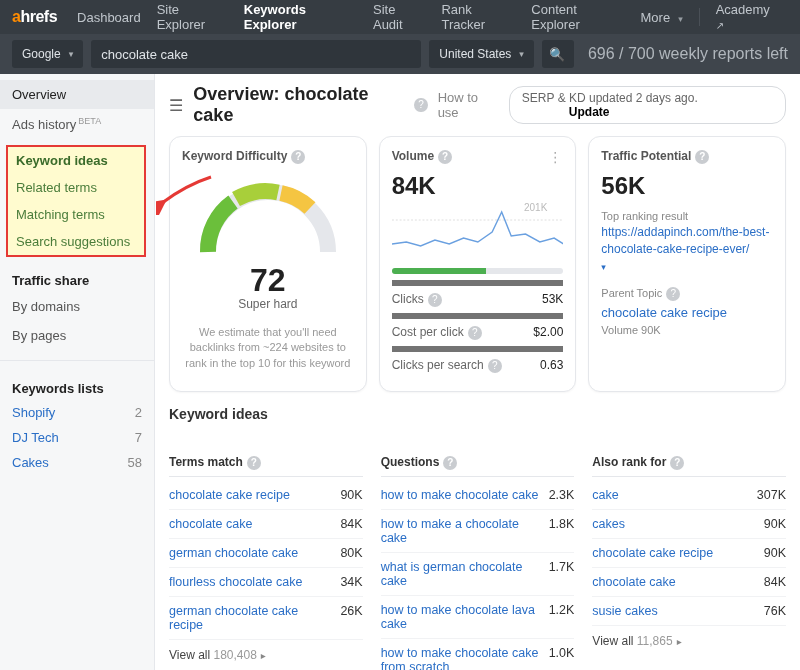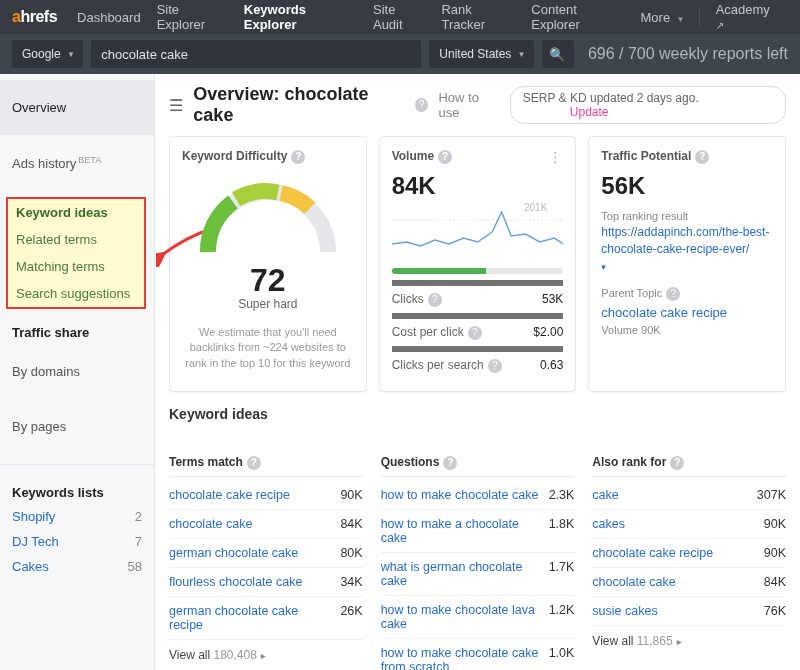--- a/index.html
+++ b/index.html
@@ -20,44 +20,44 @@
 .searchbar { background: #3f454c; height: 40px; display: flex; align-items: center; padding: 0 12px; gap: 8px; }
 .sel { background: #2f353b; color: #dfe3e7; border-radius: 3px; height: 28px; display: flex; align-items: center; padding: 0 10px; font-size: 12px; cursor: pointer; }
 .caret { margin-left: 8px; font-size: 9px; opacity: .7; }
 .searchinput { flex: 1; background: #2f353b; color: #dfe3e7; border: none; height: 28px; border-radius: 3px; padding: 0 10px; font-size: 13px; }
 .searchbtn { background: #2f353b; color: #dfe3e7; width: 32px; height: 28px; border-radius: 3px; display: flex; align-items: center; justify-content: center; cursor: pointer; }
 .reports { color: #b0b6bc; font-size: 16px; margin-left: 6px; }
 
 
 .wrap { display: flex; }
 .sidebar { width: 155px; background: #f6f7f8; border-right: 1px solid #e5e7eb; min-height: 596px; padding-top: 6px; }
-.sb-item { padding: 20px 12px; font-size: 13px; color: #555; cursor: pointer; }
+.sb-item { padding: 7px 12px; font-size: 13px; color: #555; cursor: pointer; }
 .sb-item.active { background: #e8eaed; color: #222; }
 .beta { font-size: 9px; color: #999; margin-left: 2px; vertical-align: super; }
 .sb-group-hl { border: 2px solid #e53935; background: #fffbcf; margin: 6px 8px 6px 6px; position: relative; }
 .sb-group-hl .sb-item { padding: 6px 8px; color: #4a7c3a; }
 .sb-group-hl .sb-item.head { font-weight: 700; color: #3a6b2a; }
 .arrow { position: absolute; left: 148px; top: 28px; }
 .sb-head { padding: 10px 12px 4px; font-weight: 700; color: #222; font-size: 13px; }
 .sb-row { display: flex; justify-content: space-between; padding: 5px 12px; color: #2a6ec6; cursor: pointer; }
 .sb-row .cnt { color: #888; }
 .sb-hr { border-top: 1px solid #e5e7eb; margin: 10px 0; }
 
 
 .main { flex: 1; padding: 10px 14px 20px; }
 .hdr { display: flex; align-items: center; gap: 10px; margin-bottom: 10px; }
 .hdr .menu-ic { font-size: 16px; color: #666; cursor: pointer; }
 .hdr h1 { font-size: 18px; font-weight: 700; color: #222; }
 .qmark { display: inline-block; width: 14px; height: 14px; border-radius: 50%; background: #c9ccd0; color: #fff; font-size: 10px; line-height: 14px; text-align: center; margin-left: 4px; }
 .howto { color: #888; font-size: 13px; cursor: pointer; }
 .pill { margin-left: auto; background: #fff; border: 1px solid #d7dade; border-radius: 14px; padding: 4px 12px; font-size: 12px; color: #666; }
-.pill .upd { color: #ec4899; font-weight: 400; cursor: pointer; margin-left: 47px; }
+.pill .upd { color: #000000; font-weight: 700; cursor: pointer; margin-left: 47px; }
 
 .cards { display: flex; gap: 12px; margin-bottom: 14px; }
-.card { flex: 1; background: #fff; border: 1px solid #e5e7eb; border-radius: 4px; padding: 12px; box-shadow: 0 1px 2px rgba(0,0,0,.04); }
+.card { flex: 1; background: #fff; border: 1px solid #e5e7eb; border-radius: 12px; padding: 12px; box-shadow: 0 1px 2px rgba(0,0,0,.04); }
 .card-title { font-size: 12px; color: #555; font-weight: 700; margin-bottom: 8px; }
 .big { font-size: 24px; font-weight: 600; color: #222; }
 
 
 .gauge-wrap { text-align: center; margin-top: 6px; }
 .gauge { position: relative; width: 160px; height: 90px; margin: 0 auto; }
 .gnum { font-size: 32px; font-weight: 600; color: #222; }
 .glabel { font-size: 12px; color: #666; margin-top: -2px; }
 .gdesc { font-size: 11px; color: #999; text-align: center; margin-top: 14px; line-height: 1.4; }
 

